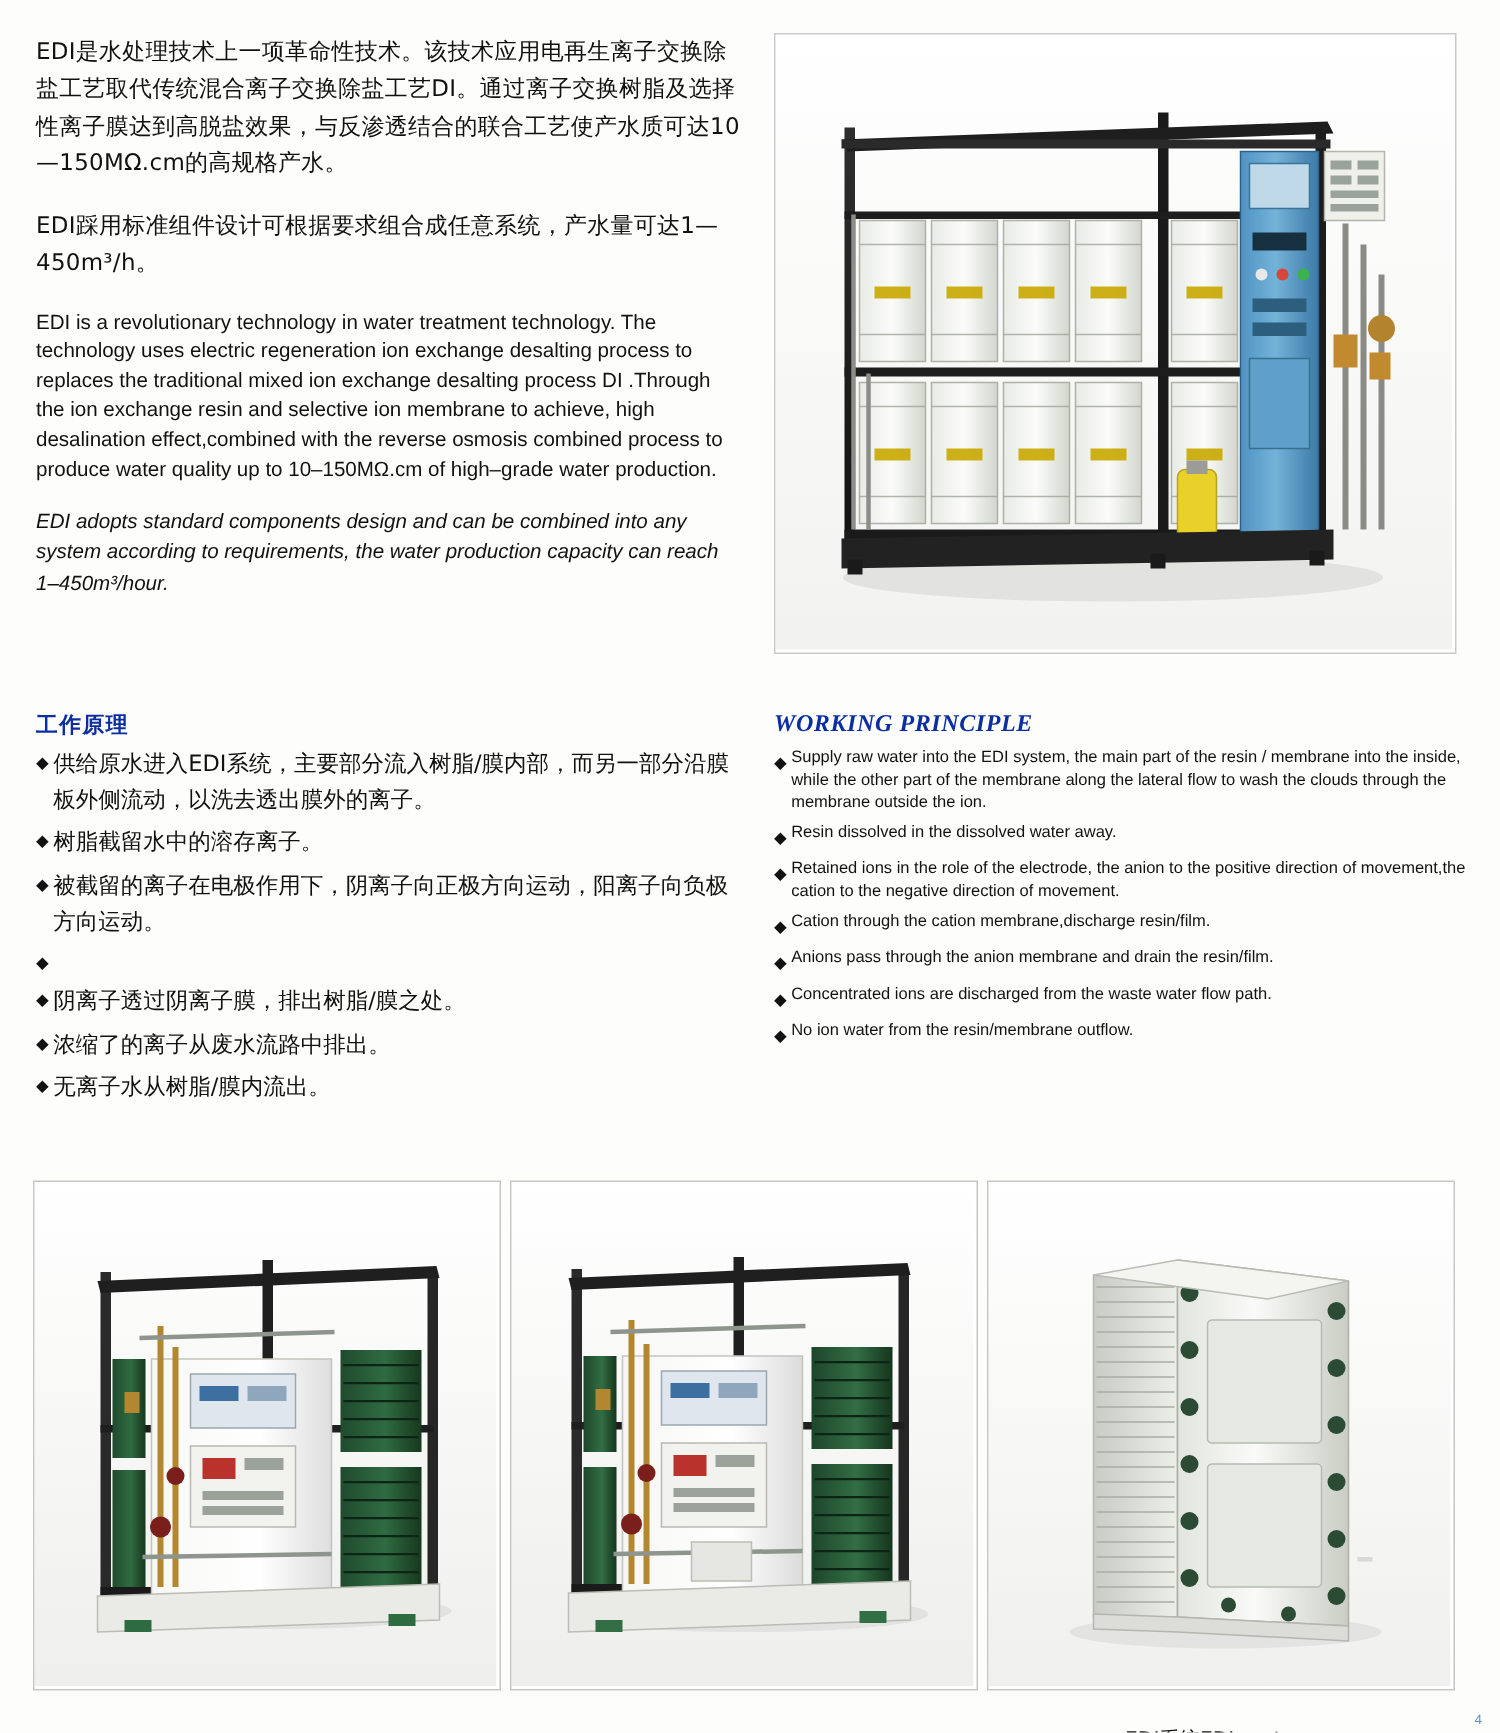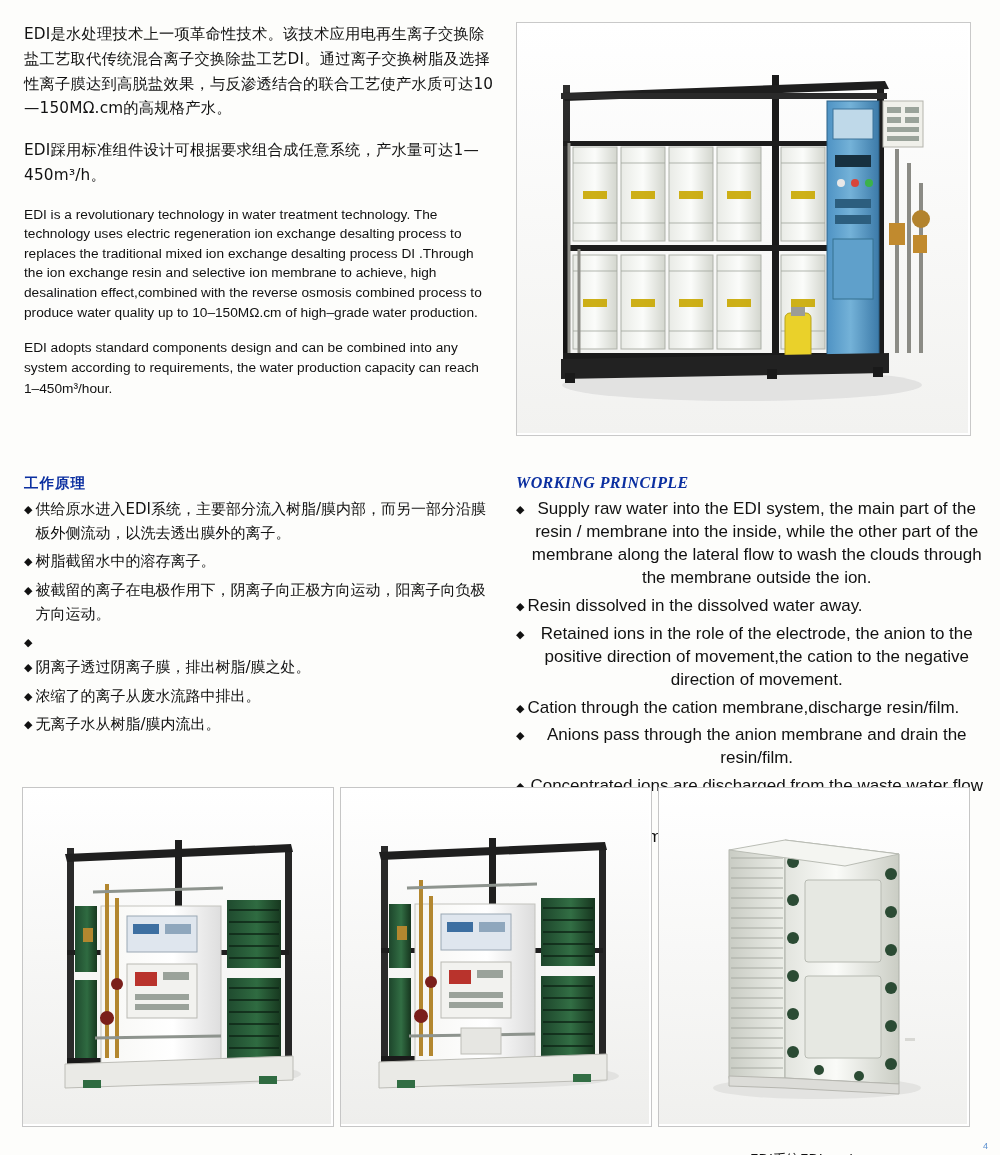--- a/index.html
+++ b/index.html
@@ -40,20 +40,21 @@
   }
   .para-en {
     font-family: "Liberation Sans", sans-serif;
     font-size: 13.7px;
     line-height: 1.43;
     color: #111;
     margin: 12px 0 16px 0;
   }
   .para-en.indent2 {
     line-height: 1.48;
+    font-style: italic;
   }
 
   
   #machine-photo {
     position: absolute;
     left: 516px;
     top: 22px;
     width: 453px;
     height: 412px;
     border: 1px solid #c9c9c9;
@@ -120,24 +121,23 @@
     padding-top: 3px;
   }
   .bullet-cn {
     font-family: "DejaVu Sans", sans-serif;
     font-size: 15px;
     line-height: 1.58;
     color: #111;
   }
   .bullet-en {
     font-family: "Liberation Sans", sans-serif;
-    font-size: 17px;
+    font-size: 11px;
     line-height: 1.35;
     color: #111;
-    text-align: center;
   }
 
   
   #gallery {
     position: absolute;
     left: 0;
     top: 787px;
     width: 1000px;
     height: 340px;
   }

